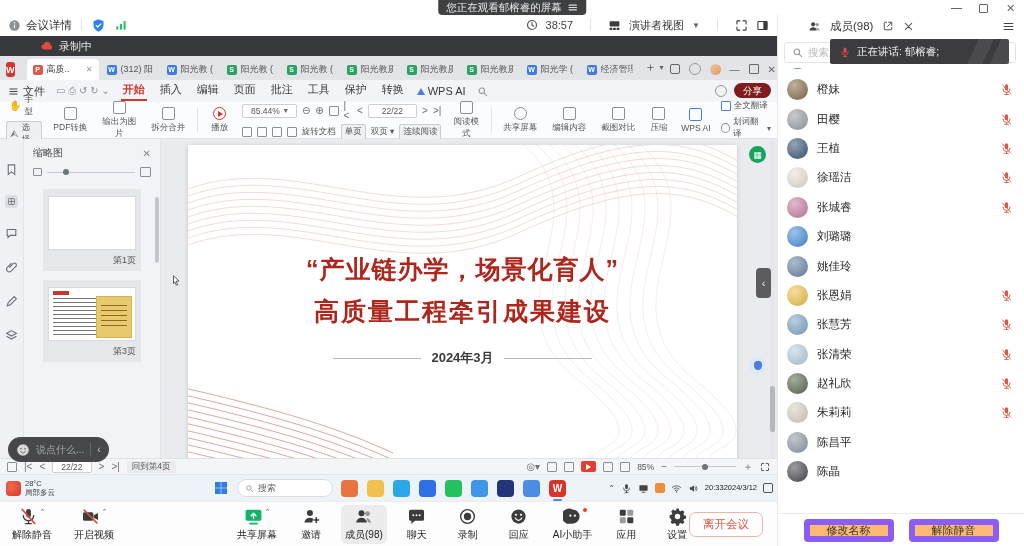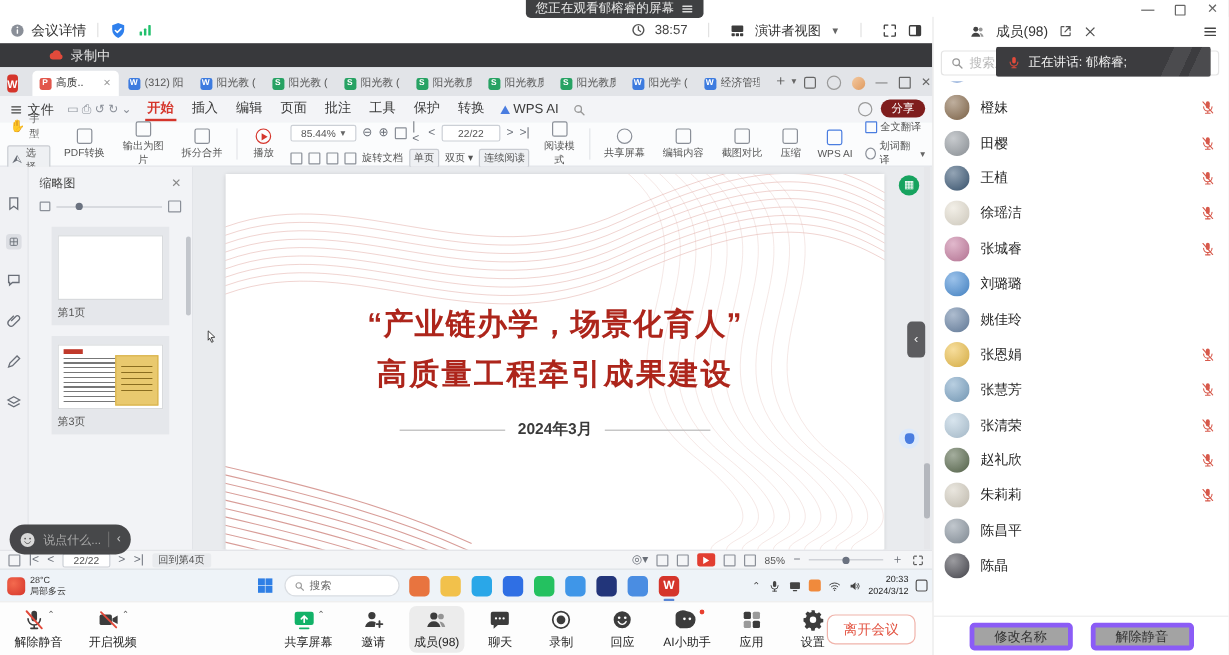--- a/index.html
+++ b/index.html
@@ -78,21 +78,21 @@
 .wbody{flex:1;display:flex;position:relative;background:#e9ebee;min-height:0}
 .strip{width:24px;background:#f0f1f4;border-right:1px solid #e2e4e8;display:flex;flex-direction:column;align-items:center;padding-top:24px;gap:21px}
 .strip .ic{width:13px;height:13px;color:#6a6f78}
 .strip .sel{background:#dcdee3;border-radius:3px;padding:2px;margin:-2px}
 .tpanel{width:137px;background:#f2f3f6;border-right:1px solid #e2e4e8;position:relative;overflow:hidden}
 .tp-head{display:flex;justify-content:space-between;align-items:center;padding:7px 9px 4px;font-size:10px;color:#444}
 .tp-slider{display:flex;align-items:center;gap:5px;padding:3px 9px}
 .tp-slider .line{flex:1;height:1px;background:#c7cad0;position:relative}
 .tp-slider .dot{position:absolute;left:18%;top:-2.5px;width:6px;height:6px;border-radius:50%;background:#6b7280}
 .tp-slider .im{width:9px;height:8px;border:1px solid #8a8f98;border-radius:1px}
-.thumb{width:98px;margin:9px auto 0;background:#e5e7eb;padding:7px 5px 0;text-align:left}
+.thumb{width:98px;margin:9px auto 0;background:#e5e7eb;padding:7px 5px 0;text-align:right}
 .thumb .pg{height:54px;background:#fff;border:1px solid #d8dadd;position:relative;overflow:hidden}
 .thumb .lbl{font-size:9px;color:#555;padding:4px 0}
 .tp-sb{position:absolute;right:1px;top:58px;width:4px;height:66px;border-radius:2px;background:#c3c6cc}
 .pg3-red{position:absolute;left:4px;top:3px;width:16px;height:4px;background:#c0392b}
 .pg3-txt{position:absolute;left:4px;top:10px;width:46px;height:40px;
   background:repeating-linear-gradient(#777 0 1px,transparent 1px 4px)}
 .pg3-gold{position:absolute;right:3px;top:8px;width:36px;height:42px;background:#e9c96e;
   border:1px solid #d9b44e}
 .pg3-gold::after{content:"";position:absolute;left:4px;right:4px;top:8px;height:22px;
   background:repeating-linear-gradient(#8a6d1f 0 1px,transparent 1px 5px)}
@@ -139,21 +139,21 @@
 .weather .col{display:flex;flex-direction:column;font-size:7.5px;color:#3a3a3a;line-height:1.25}
 .tk-center{position:absolute;left:213px;display:flex;align-items:center;gap:8px}
 .tk-start{width:16px;height:16px}
 .tk-search{width:96px;height:18px;background:#fff;border:1px solid #d9dde2;border-radius:10px;display:flex;align-items:center;gap:4px;padding:0 7px;color:#666;font-size:9px}
 .tk-search .ic{width:9px;height:9px}
 .tk-ic{width:17px;height:17px;border-radius:4px;position:relative;display:flex;align-items:center;justify-content:center;color:#fff;font-size:10px;font-weight:bold}
 .tk-ic.active::after{content:"";position:absolute;bottom:-4px;left:4px;right:4px;height:2px;border-radius:1px;background:#5a86d5}
 .tray{position:absolute;right:4px;display:flex;align-items:center;gap:6px;color:#444}
 .tray .ic{width:11px;height:11px}
 .tray .chev{font-size:8px;color:#444}
-.tray .tcol{display:flex;flex-direction:column;align-items:flex-end;font-size:7.5px;line-height:1.3;color:#222}
+.tray .tcol{display:flex;flex-direction:row;align-items:flex-end;font-size:7.5px;line-height:1.3;color:#222}
 .tray .notif{width:10px;height:10px;border:1.2px solid #555;border-radius:2px}
 
 
 .toolbar{position:absolute;left:0;top:501px;width:777px;height:45px;background:#fdfdfd;border-top:1px solid #ededed}
 .tbl{position:absolute;left:8px;top:3px;display:flex;gap:14px}
 .tbc{position:absolute;left:233px;top:3px;display:flex;gap:9px}
 .tb-item{display:flex;flex-direction:column;align-items:center;gap:1px;min-width:42px;padding:2px 4px;border-radius:6px;cursor:default;position:relative}
 .tb-item.active{background:#ececec}
 .tb-item .irow{display:flex;align-items:flex-start;gap:2px;height:20px}
 .tb-item .ic{width:19px;height:19px}
@@ -178,21 +178,21 @@
 .p-speak .ic{width:12px;height:12px}
 .p-list{flex:1;overflow:hidden;position:relative}
 .m-row{height:29.4px;display:flex;align-items:center;padding:0 12px 0 9px;position:relative}
 .m-row.partial{height:7px;overflow:hidden}
 .m-row.partial .m-av{transform:translateY(-13px)}
 .m-av{width:21px;height:21px;border-radius:50%;margin-right:9px;flex:none;
   background-image:radial-gradient(circle at 35% 30%,rgba(255,255,255,.45),rgba(0,0,0,.12))}
 .m-name{font-size:11.5px;color:#262626;white-space:nowrap}
 .m-mic{position:absolute;right:11px;width:13px;height:13px;color:#d7594b}
 .p-foot{height:33px;border-top:1px solid #ededed;display:flex;align-items:center;justify-content:center;gap:15px;flex:none}
-.pbtn{height:23px;padding:0 17px;border:4px solid #8b5cf6;border-radius:4px;background:#a3a3a3;font-size:11px;color:#333;display:flex;align-items:center}
+.pbtn{height:23px;padding:0 17px;border:6px solid #8b5cf6;border-radius:4px;background:#fdba74;font-size:11px;color:#333;display:flex;align-items:center}
 </style>
 </head>
 <body>
 
 <div class="app">
 
   <div class="banner">
     <span>您正在观看郁榕睿的屏幕</span>
     <span class="ic">
         <svg viewBox="0 0 24 24" fill="none" stroke="#ddd" stroke-width="2.6" stroke-linecap="round">

